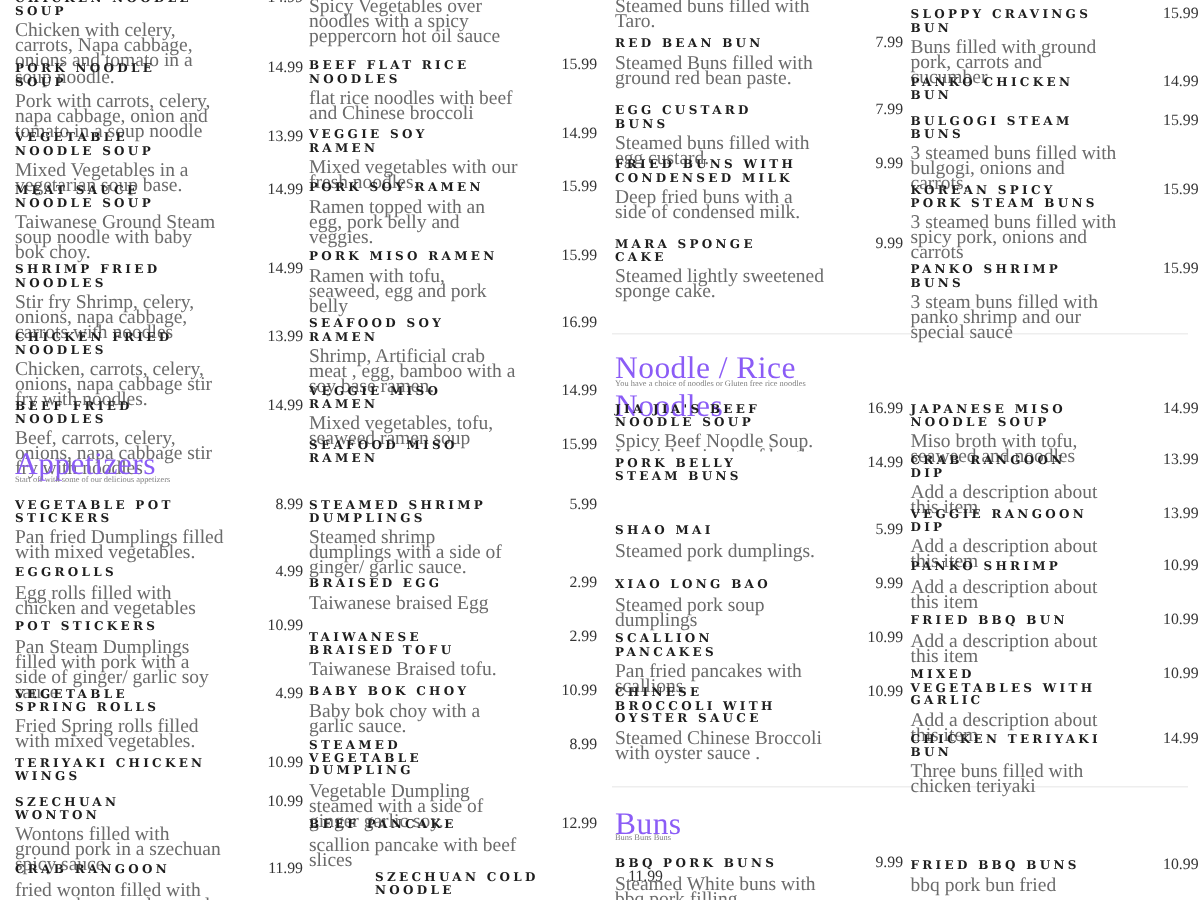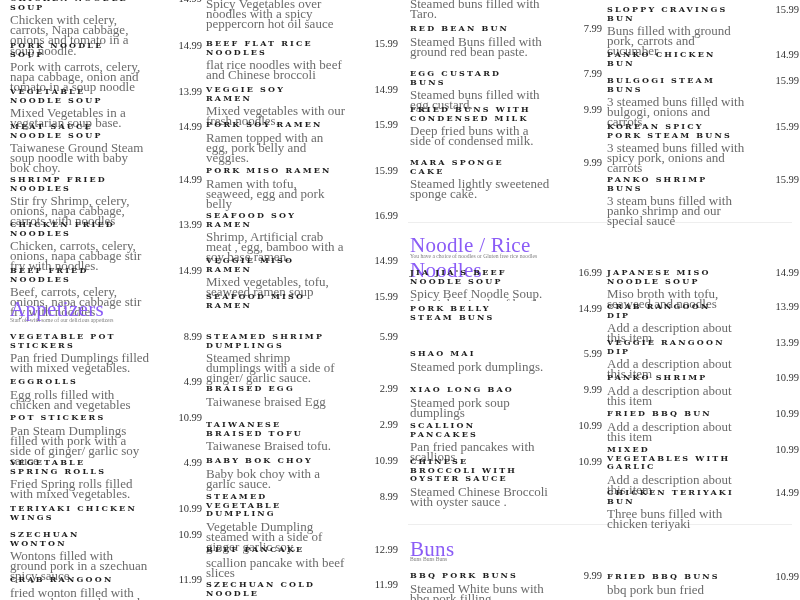--- a/index.html
+++ b/index.html
@@ -192,21 +192,21 @@
   <div class="item" style="top:492px;">
       <div class="item-name">Steamed Vegetable Dumpling</div>
       <div class="item-price">8.99</div>
       <div class="item-desc">Vegetable Dumpling steamed with a side of ginger garlic soy.</div>
     </div>
   <div class="item" style="top:545px;">
       <div class="item-name">Beef Pancake</div>
       <div class="item-price">12.99</div>
       <div class="item-desc">scallion pancake with beef slices</div>
     </div>
-  <div class="item" style="top:580px;">
+  <div class="item" style="top:580px;margin-left:44px;">
       <div class="item-name">Szechuan Cold Noodle</div>
       <div class="item-price">11.99</div>
     </div>
 </div>
 
 <div class="col" style="left:410px;">
   <div class="item" style="top:-1px;">
       <div class="item-desc" style="margin-top:0;">Steamed buns filled with Taro.</div>
     </div>
   <div class="item" style="top:24px;">

